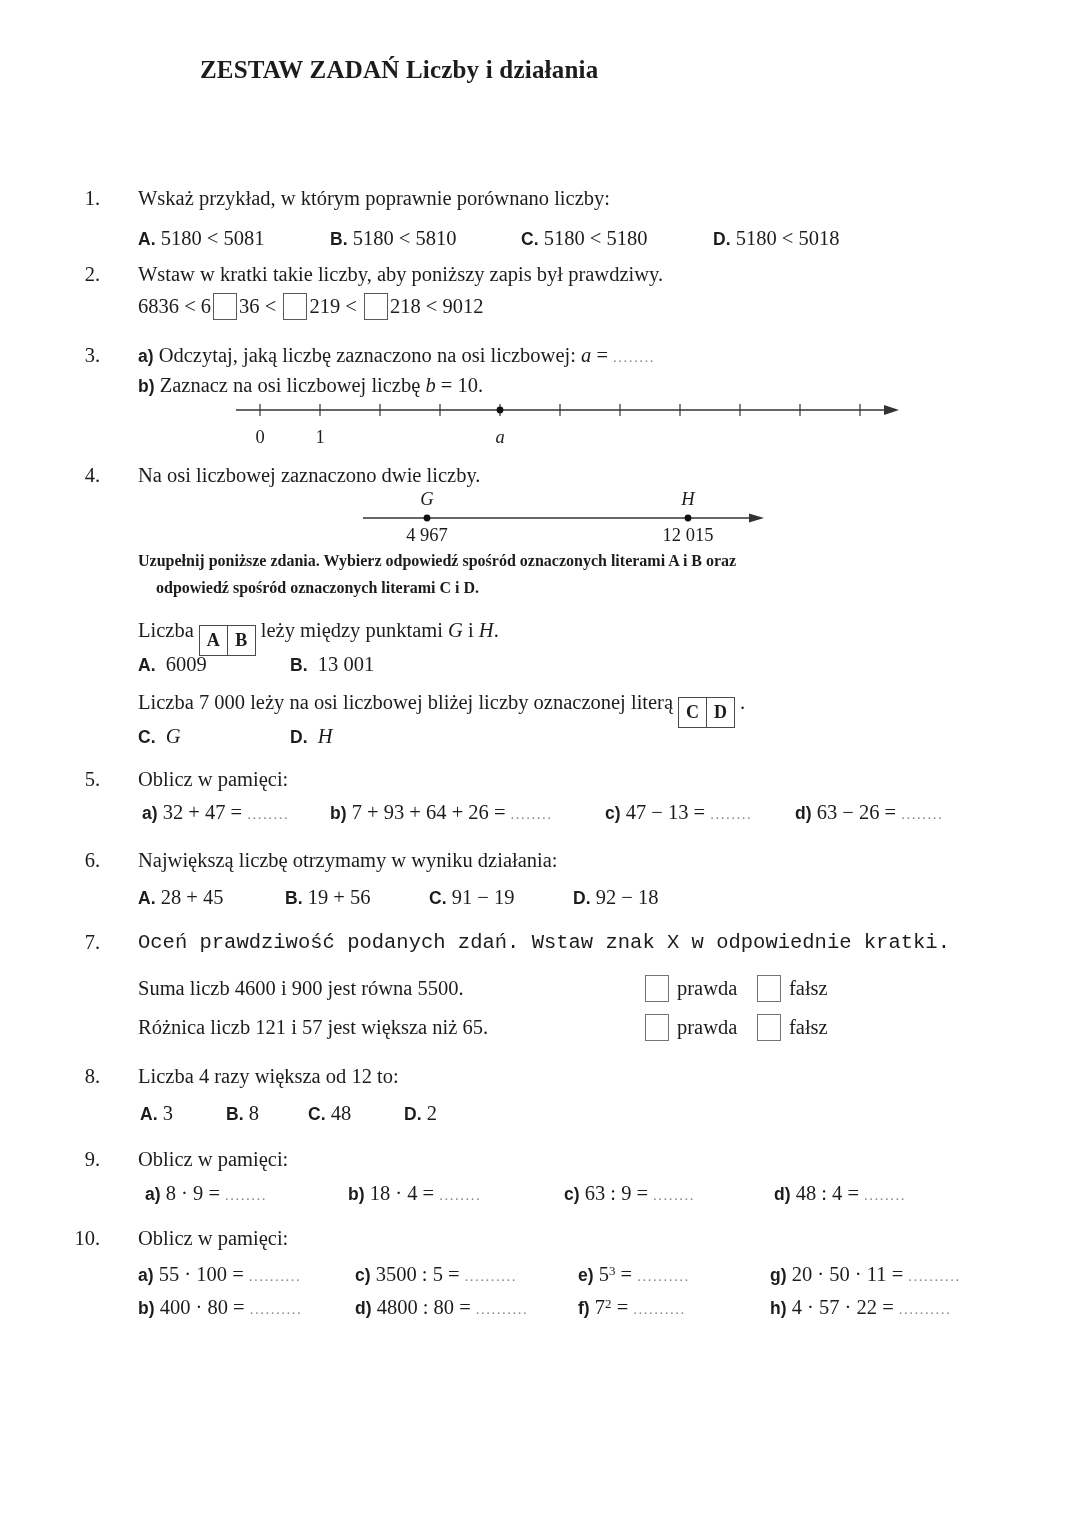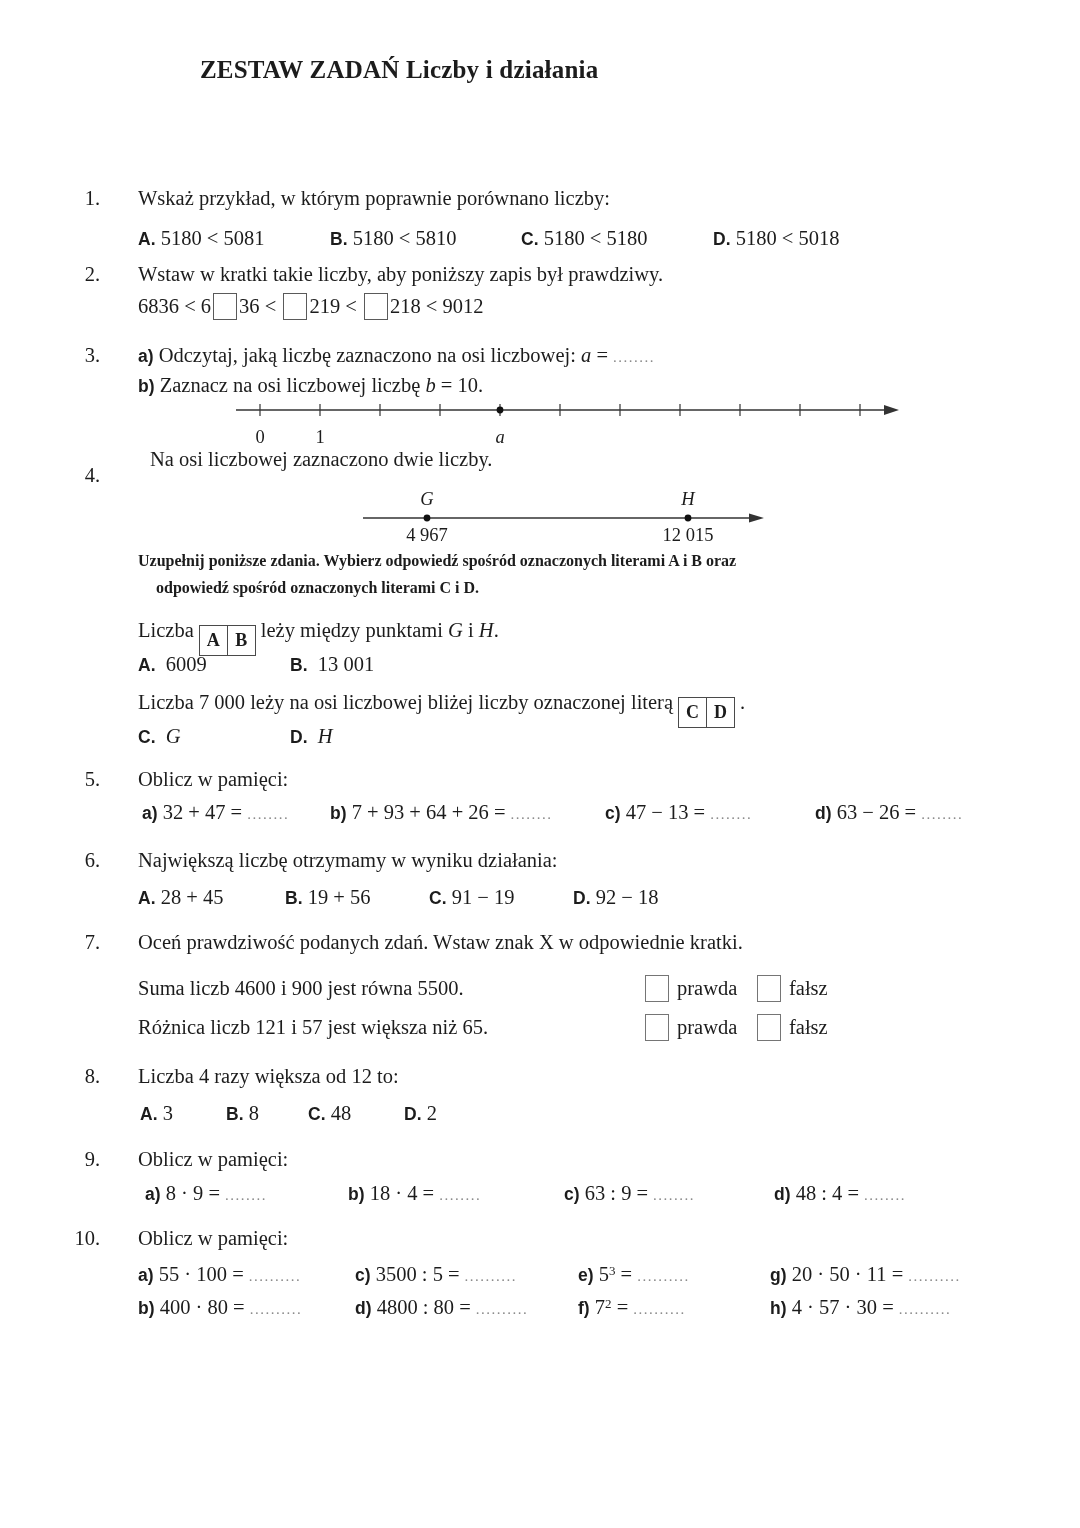--- a/index.html
+++ b/index.html
@@ -66,21 +66,21 @@
       <circle cx="272" cy="14" r="3.4" fill="#111"></circle>
       <polygon points="656,9 671,14 656,19" fill="#333"></polygon>
       <text x="32" y="47" text-anchor="middle">0</text>
       <text x="92" y="47" text-anchor="middle">1</text>
       <text x="272" y="47" text-anchor="middle" font-style="italic">a</text>
     </svg>
   </div>
 
   <div>
     <div class="qnum" style="top:464px;">4.</div>
-    <div class="abs" style="left:138px;top:448px;margin-left:12px;">Na osi liczbowej zaznaczono dwie liczby.</div>
+    <div class="abs" style="left:138px;top:464px;">Na osi liczbowej zaznaczono dwie liczby.</div>
     <svg class="abs" style="left:355px;top:487px;" width="430" height="60">
       <line x1="8" y1="31" x2="394" y2="31" stroke="#333" stroke-width="1.3"></line>
       <circle cx="72" cy="31" r="3.4" fill="#111"></circle>
       <circle cx="333" cy="31" r="3.4" fill="#111"></circle>
       <polygon points="394,26.5 409,31 394,35.5" fill="#333"></polygon>
       <text x="72" y="18" text-anchor="middle" font-style="italic">G</text>
       <text x="333" y="18" text-anchor="middle" font-style="italic">H</text>
       <text x="72" y="54" text-anchor="middle">4 967</text>
       <text x="333" y="54" text-anchor="middle">12 015</text>
     </svg>
@@ -106,38 +106,38 @@
     </div>
   </div>
 
   <div>
     <div class="qnum" style="top:768px;">5.</div>
     <div class="abs" style="left:138px;top:768px;">Oblicz w pamięci:</div>
     <div>
       <span class="abs" style="left:142px;top:801px;"><span class="letter">a)</span> <span>32 + 47 =</span><span class="dots">........</span></span>
       <span class="abs" style="left:330px;top:801px;"><span class="letter">b)</span> <span>7 + 93 + 64 + 26 =</span><span class="dots">........</span></span>
       <span class="abs" style="left:605px;top:801px;"><span class="letter">c)</span> <span>47 − 13 =</span><span class="dots">........</span></span>
-      <span class="abs" style="left:795px;top:801px;margin-left:20px;"><span class="letter">d)</span> <span>63 − 26 =</span><span class="dots">........</span></span>
+      <span class="abs" style="left:795px;top:801px;"><span class="letter">d)</span> <span>63 − 26 =</span><span class="dots">........</span></span>
     </div>
   </div>
 
   <div>
     <div class="qnum" style="top:849px;">6.</div>
     <div class="abs" style="left:138px;top:849px;">Największą liczbę otrzymamy w wyniku działania:</div>
     <div>
       <span class="abs" style="left:138px;top:886px;"><span class="letter">A.</span> <span>28 + 45</span></span>
       <span class="abs" style="left:285px;top:886px;"><span class="letter">B.</span> <span>19 + 56</span></span>
       <span class="abs" style="left:429px;top:886px;"><span class="letter">C.</span> <span>91 − 19</span></span>
       <span class="abs" style="left:573px;top:886px;"><span class="letter">D.</span> <span>92 − 18</span></span>
     </div>
   </div>
 
   <div>
     <div class="qnum" style="top:931px;">7.</div>
-    <div class="abs" style="left:138px;top:931px;">Oceń prawdziwość podanych zdań. Wstaw znak X w odpowiednie kratki.</div>
+    <div class="abs" style="left:138px;top:931px;font-family:Liberation Mono, monospace;">Oceń prawdziwość podanych zdań. Wstaw znak X w odpowiednie kratki.</div>
     <div>
       <span class="abs" style="left:138px;top:977px;">Suma liczb 4600 i 900 jest równa 5500.</span>
       <span class="cbx" style="left:645px;top:975px;"></span>
       <span class="abs" style="left:677px;top:977px;">prawda</span>
       <span class="cbx" style="left:757px;top:975px;"></span>
       <span class="abs" style="left:789px;top:977px;">fałsz</span>
     </div>
     <div>
       <span class="abs" style="left:138px;top:1016px;">Różnica liczb 121 i 57 jest większa niż 65.</span>
       <span class="cbx" style="left:645px;top:1014px;"></span>
@@ -173,17 +173,17 @@
     <div class="qnum" style="top:1227px;">10.</div>
     <div class="abs" style="left:138px;top:1227px;">Oblicz w pamięci:</div>
     <div>
       <span class="abs" style="left:138px;top:1263px;"><span class="letter">a)</span> <span>55 · 100 =</span><span class="dots">..........</span></span>
       <span class="abs" style="left:355px;top:1263px;"><span class="letter">c)</span> <span>3500 : 5 =</span><span class="dots">..........</span></span>
       <span class="abs" style="left:578px;top:1263px;"><span class="letter">e)</span> <span>5</span><sup>3</sup> <span>=</span><span class="dots">..........</span></span>
       <span class="abs" style="left:770px;top:1263px;"><span class="letter">g)</span> <span>20 · 50 · 11 =</span><span class="dots">..........</span></span>
       <span class="abs" style="left:138px;top:1296px;"><span class="letter">b)</span> <span>400 · 80 =</span><span class="dots">..........</span></span>
       <span class="abs" style="left:355px;top:1296px;"><span class="letter">d)</span> <span>4800 : 80 =</span><span class="dots">..........</span></span>
       <span class="abs" style="left:578px;top:1296px;"><span class="letter">f)</span> <span>7</span><sup>2</sup> <span>=</span><span class="dots">..........</span></span>
-      <span class="abs" style="left:770px;top:1296px;"><span class="letter">h)</span> <span>4 · 57 · 30 =</span><span class="dots">..........</span></span>
+      <span class="abs" style="left:770px;top:1296px;"><span class="letter">h)</span> <span>4 · 57 · 22 =</span><span class="dots">..........</span></span>
     </div>
   </div>
 
 </div>
 
 </body></html>

